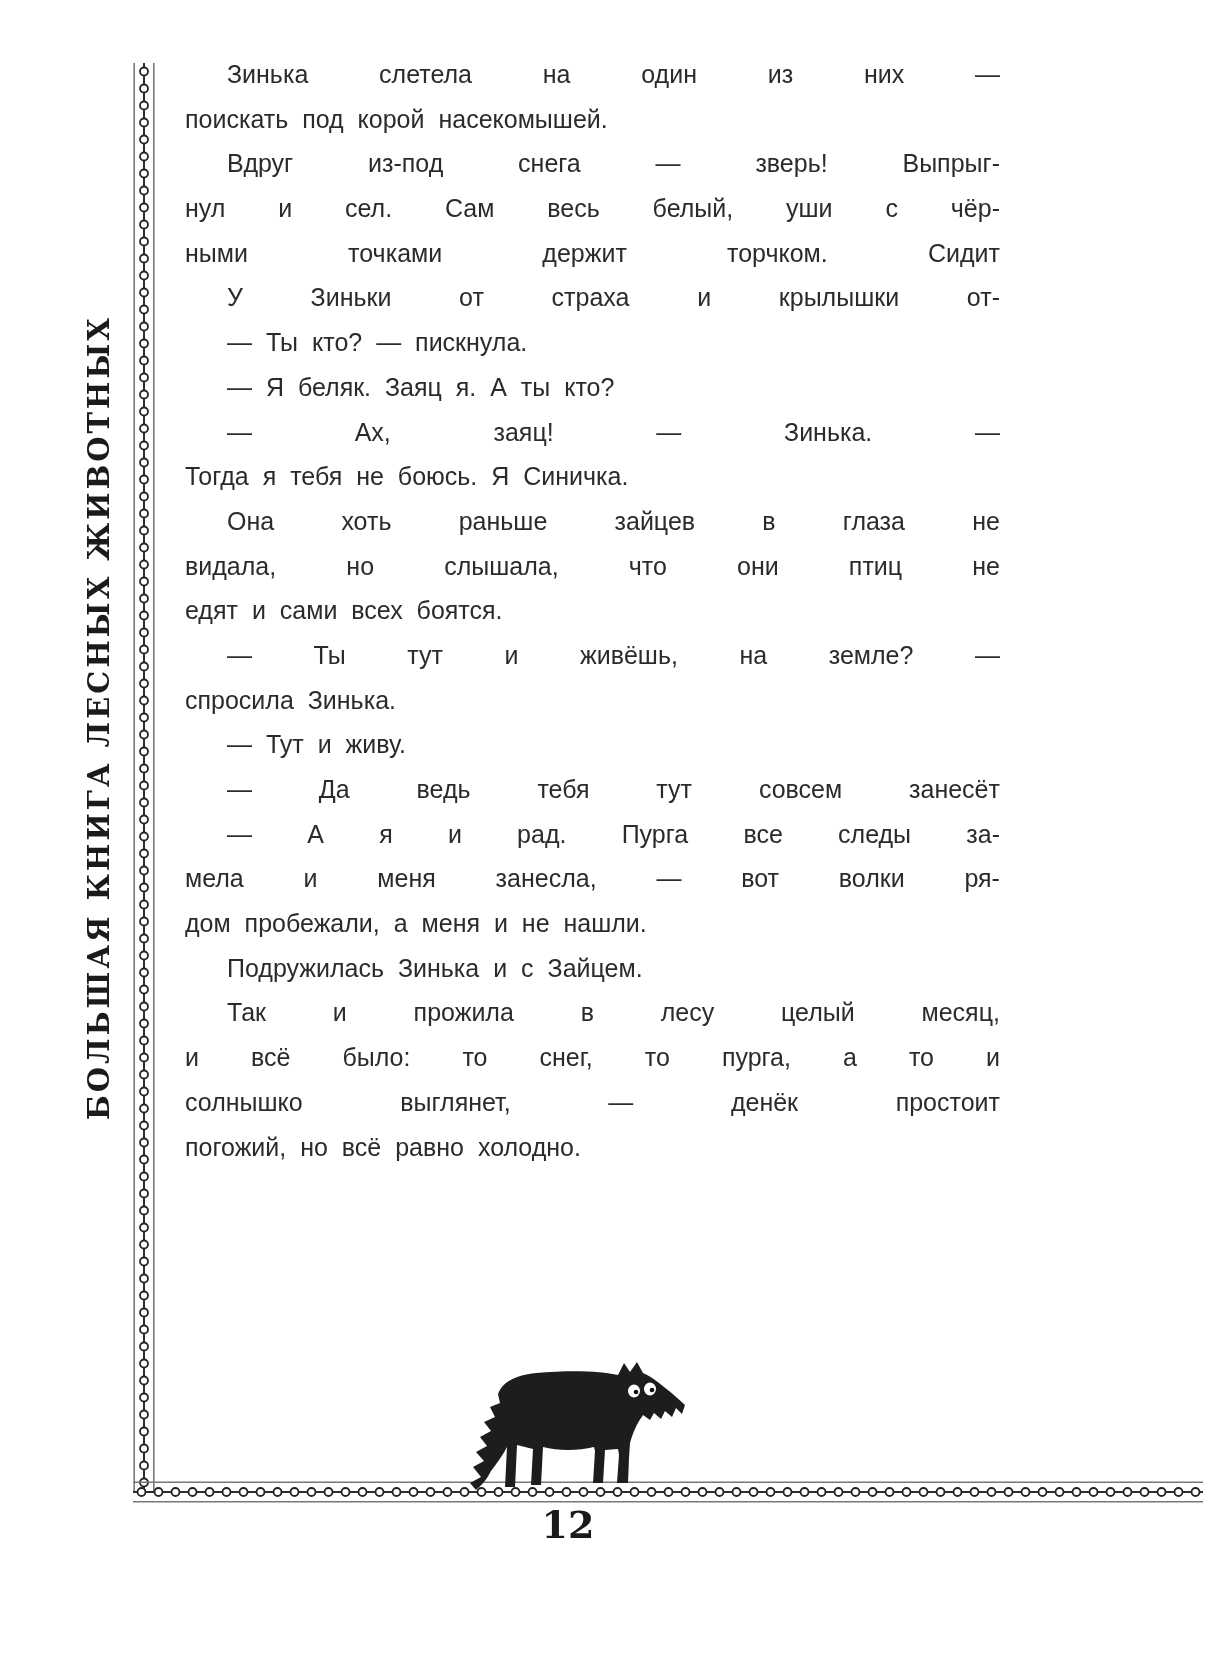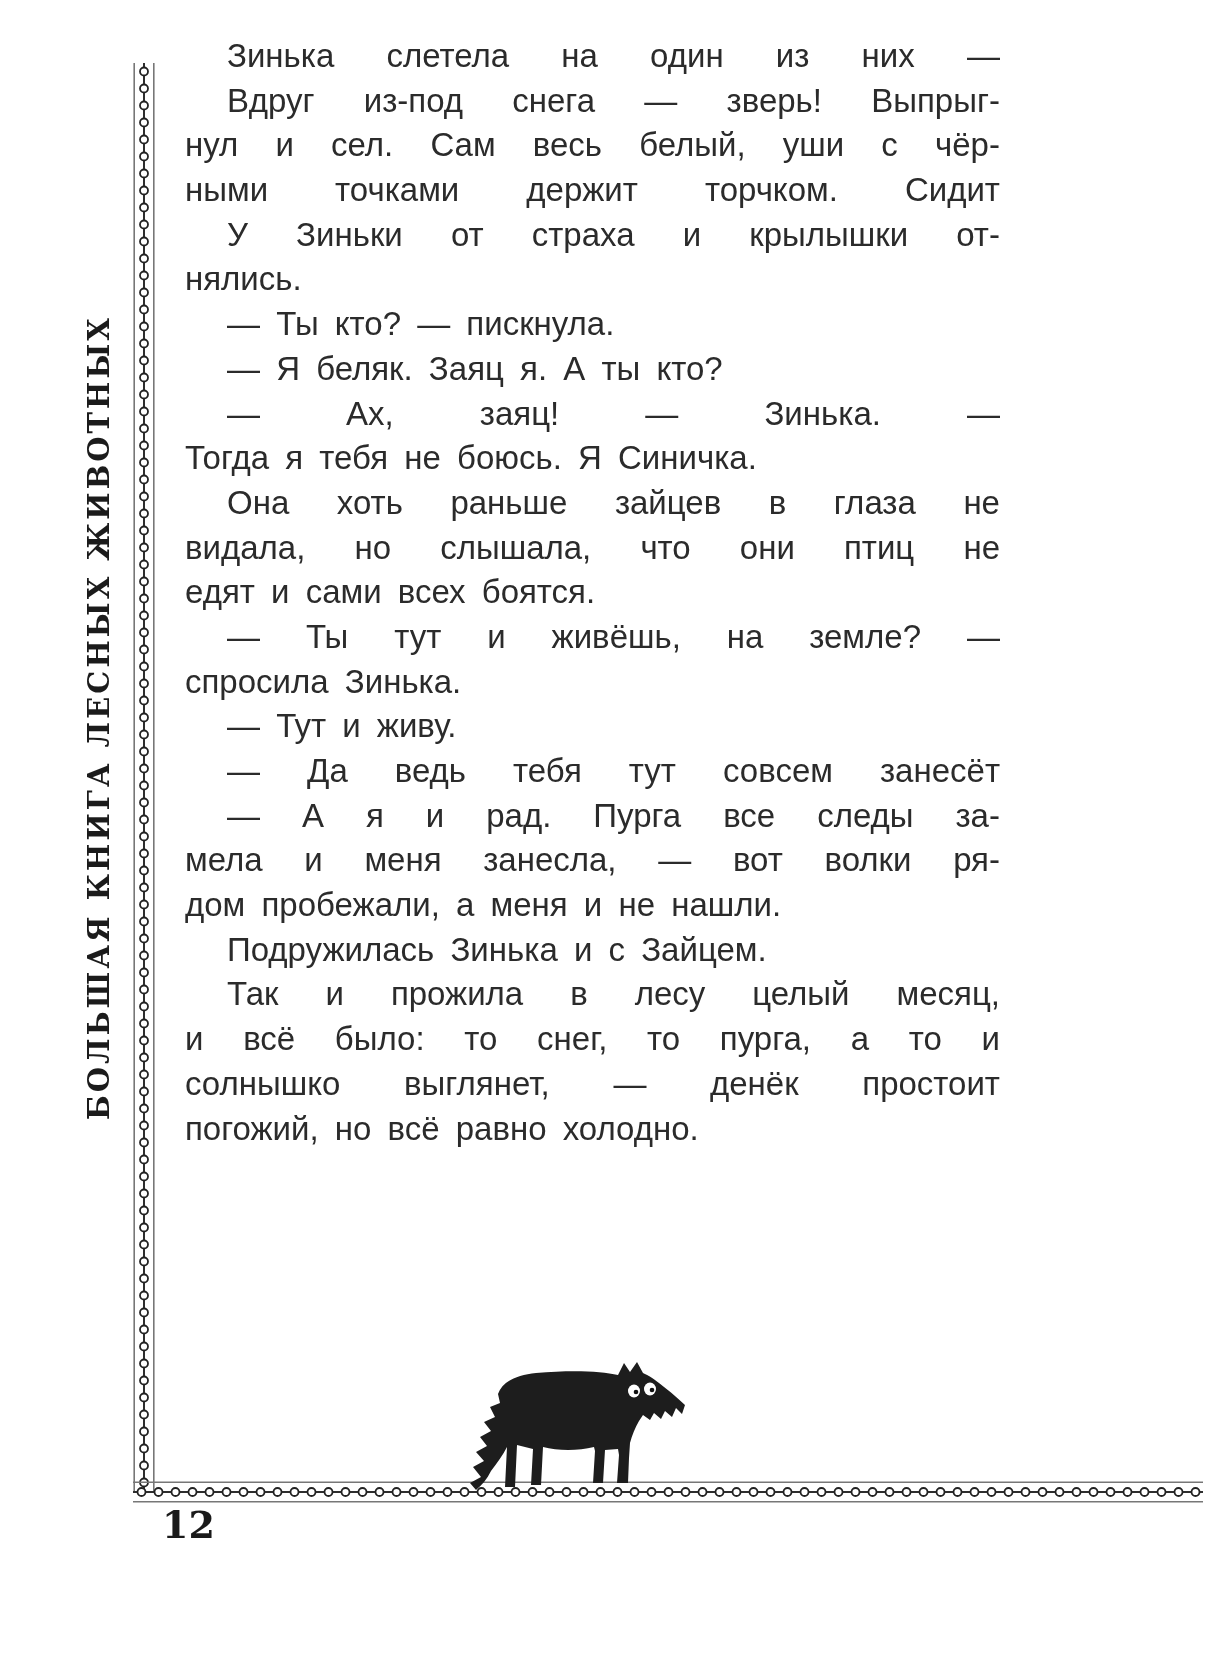--- a/index.html
+++ b/index.html
@@ -17,32 +17,32 @@
   
   .sidebar-title{
     position:absolute;left:82px;top:415px;width:46px;height:705px;
     writing-mode:vertical-rl;transform:rotate(180deg);
     font-family:"DejaVu Serif",serif;font-weight:700;
     font-size:29px;letter-spacing:3px;color:#1b1b1b;
     text-align:center;white-space:nowrap;
   }
   
   .story{
-    position:absolute;left:185px;top:34px;width:815px;
-    font-size:33px;line-height:44.7px;color:var(--c-text,#2b2b2b);
+    position:absolute;left:185px;top:52px;width:815px;
+    font-size:25px;line-height:44.7px;color:var(--c-text,#2b2b2b);
   }
   .story .line{height:44.7px;word-spacing:7px;white-space:nowrap;}
   .story .line.just{display:flex;justify-content:space-between;white-space:normal;word-spacing:normal;}
   .story .line.indent{padding-left:42px;}
   
   .wolf{position:absolute;left:466px;top:1360px;width:222px;height:132px;}
   
   .page-number{
     position:absolute;left:162px;top:1502px;width:812px;
-    font-family:"DejaVu Serif",serif;font-weight:700;
+    text-align:center;font-family:"DejaVu Serif",serif;font-weight:700;
     font-size:38px;color:#1a1a1a;
   }
 </style>
 </head>
 <body>
 
 <div class="page">
 
   <svg class="border-v" viewBox="0 0 22 1429" preserveAspectRatio="none" aria-hidden="true">
     <defs>
@@ -73,20 +73,21 @@
   <div class="story">
       <div class="line just indent">
         <span>Зинька</span>
         <span>слетела</span>
         <span>на</span>
         <span>один</span>
         <span>из</span>
         <span>них</span>
         <span>—</span>
       </div>
+      <div class="line">поискать под корой насекомышей.</div>
       <div class="line just indent">
         <span>Вдруг</span>
         <span>из-под</span>
         <span>снега</span>
         <span>—</span>
         <span>зверь!</span>
         <span>Выпрыг-</span>
       </div>
       <div class="line just">
         <span>нул</span>
@@ -108,21 +109,20 @@
       </div>
       <div class="line just indent">
         <span>У</span>
         <span>Зиньки</span>
         <span>от</span>
         <span>страха</span>
         <span>и</span>
         <span>крылышки</span>
         <span>от-</span>
       </div>
-      <div class="line">нялись.</div>
       <div class="line indent">— Ты кто? — пискнула.</div>
       <div class="line indent">— Я беляк. Заяц я. А ты кто?</div>
       <div class="line just indent">
         <span>—</span>
         <span>Ах,</span>
         <span>заяц!</span>
         <span>—</span>
         <span>Зинька.</span>
         <span>—</span>
       </div>

